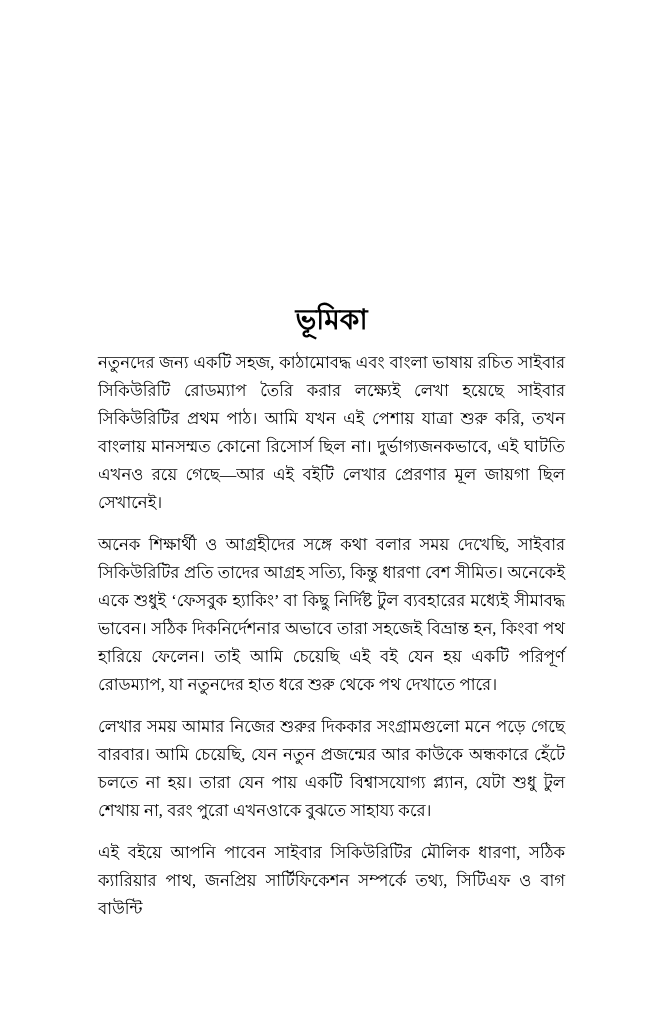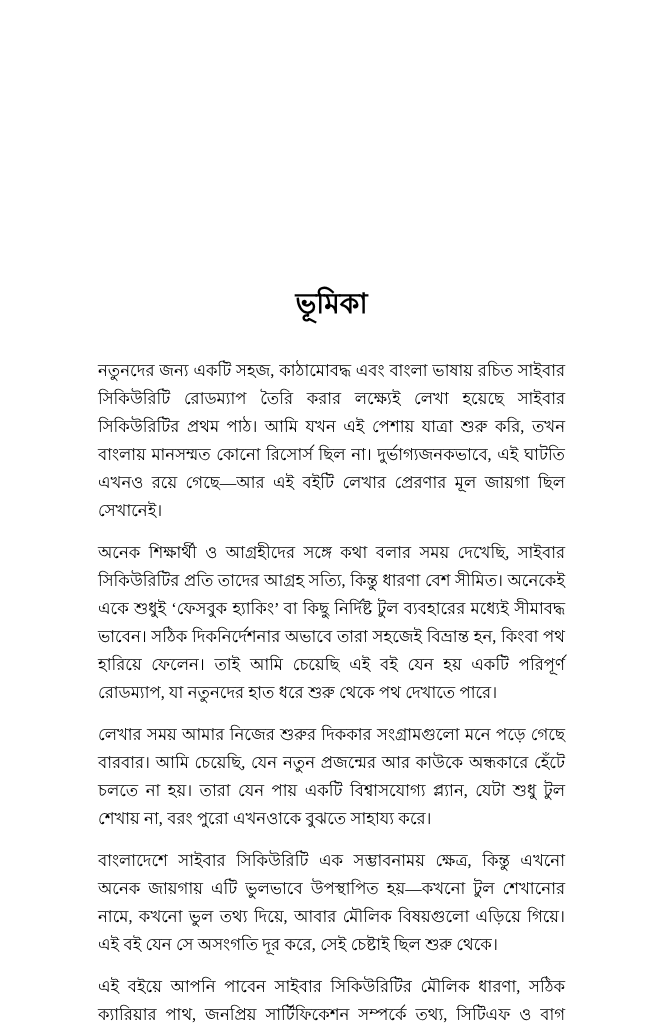--- a/index.html
+++ b/index.html
@@ -24,39 +24,39 @@
     left: 98px;
     top: 0;
     width: 467px;
     height: 1024px;
   }
 
   .page-title {
     margin: 0;
     padding: 0;
     position: absolute;
-    top: 286px;
+    top: 302px;
     left: 0;
     width: 467px;
     text-align: center;
     font-size: 28px;
     line-height: 36px;
     font-weight: 700;
     letter-spacing: 0;
   }
 
   .body-copy {
     position: absolute;
     top: 345px;
     left: 0;
     width: 467px;
   }
 
   .para {
-    margin: 12px 0 14px 0;
+    margin: 4px 0 14px 0;
     padding: 0;
     font-size: 16.5px;
     line-height: 28px;
     text-align: justify;
     text-justify: inter-word;
     word-spacing: 0.2px;
     hyphens: none;
   }
 
   .para:last-child {
@@ -71,19 +71,18 @@
   <h1 class="page-title">ভূমিকা</h1>
 
   <div class="body-copy">
 
     <p class="para">নতুনদের জন্য একটি সহজ, কাঠামোবদ্ধ এবং বাংলা ভাষায় রচিত সাইবার সিকিউরিটি রোডম্যাপ তৈরি করার লক্ষ্যেই লেখা হয়েছে সাইবার সিকিউরিটির প্রথম পাঠ। আমি যখন এই পেশায় যাত্রা শুরু করি, তখন বাংলায় মানসম্মত কোনো রিসোর্স ছিল না। দুর্ভাগ্যজনকভাবে, এই ঘাটতি এখনও রয়ে গেছে—আর এই বইটি লেখার প্রেরণার মূল জায়গা ছিল সেখানেই।</p>
 
     <p class="para">অনেক শিক্ষার্থী ও আগ্রহীদের সঙ্গে কথা বলার সময় দেখেছি, সাইবার সিকিউরিটির প্রতি তাদের আগ্রহ সত্যি, কিন্তু ধারণা বেশ সীমিত। অনেকেই একে শুধুই ‘ফেসবুক হ্যাকিং’ বা কিছু নির্দিষ্ট টুল ব্যবহারের মধ্যেই সীমাবদ্ধ ভাবেন। সঠিক দিকনির্দেশনার অভাবে তারা সহজেই বিভ্রান্ত হন, কিংবা পথ হারিয়ে ফেলেন। তাই আমি চেয়েছি এই বই যেন হয় একটি পরিপূর্ণ রোডম্যাপ, যা নতুনদের হাত ধরে শুরু থেকে পথ দেখাতে পারে।</p>
 
     <p class="para">লেখার সময় আমার নিজের শুরুর দিককার সংগ্রামগুলো মনে পড়ে গেছে বারবার। আমি চেয়েছি, যেন নতুন প্রজন্মের আর কাউকে অন্ধকারে হেঁটে চলতে না হয়। তারা যেন পায় একটি বিশ্বাসযোগ্য প্ল্যান, যেটা শুধু টুল শেখায় না, বরং পুরো এখনওাকে বুঝতে সাহায্য করে।</p>
 
-    <p class="para">বাংলাদেশে সাইবার সিকিউরিটি এক সম্ভাবনাময় ক্ষেত্র, কিন্তু এখনো অনেক জায়গায় এটি ভুলভাবে উপস্থাপিত হয়—কখনো টুল শেখানোর নামে, কখনো ভুল তথ্য দিয়ে, আবার মৌলিক বিষয়গুলো এড়িয়ে গিয়ে। এই বই যেন সে অসংগতি দূর করে, সেই চেষ্টাই ছিল শুরু থেকে।</p>
 
     <p class="para">এই বইয়ে আপনি পাবেন সাইবার সিকিউরিটির মৌলিক ধারণা, সঠিক ক্যারিয়ার পাথ, জনপ্রিয় সার্টিফিকেশন সম্পর্কে তথ্য, সিটিএফ ও বাগ বাউন্টি</p>
 
   </div>
 
 </div>
 
 </body></html>

